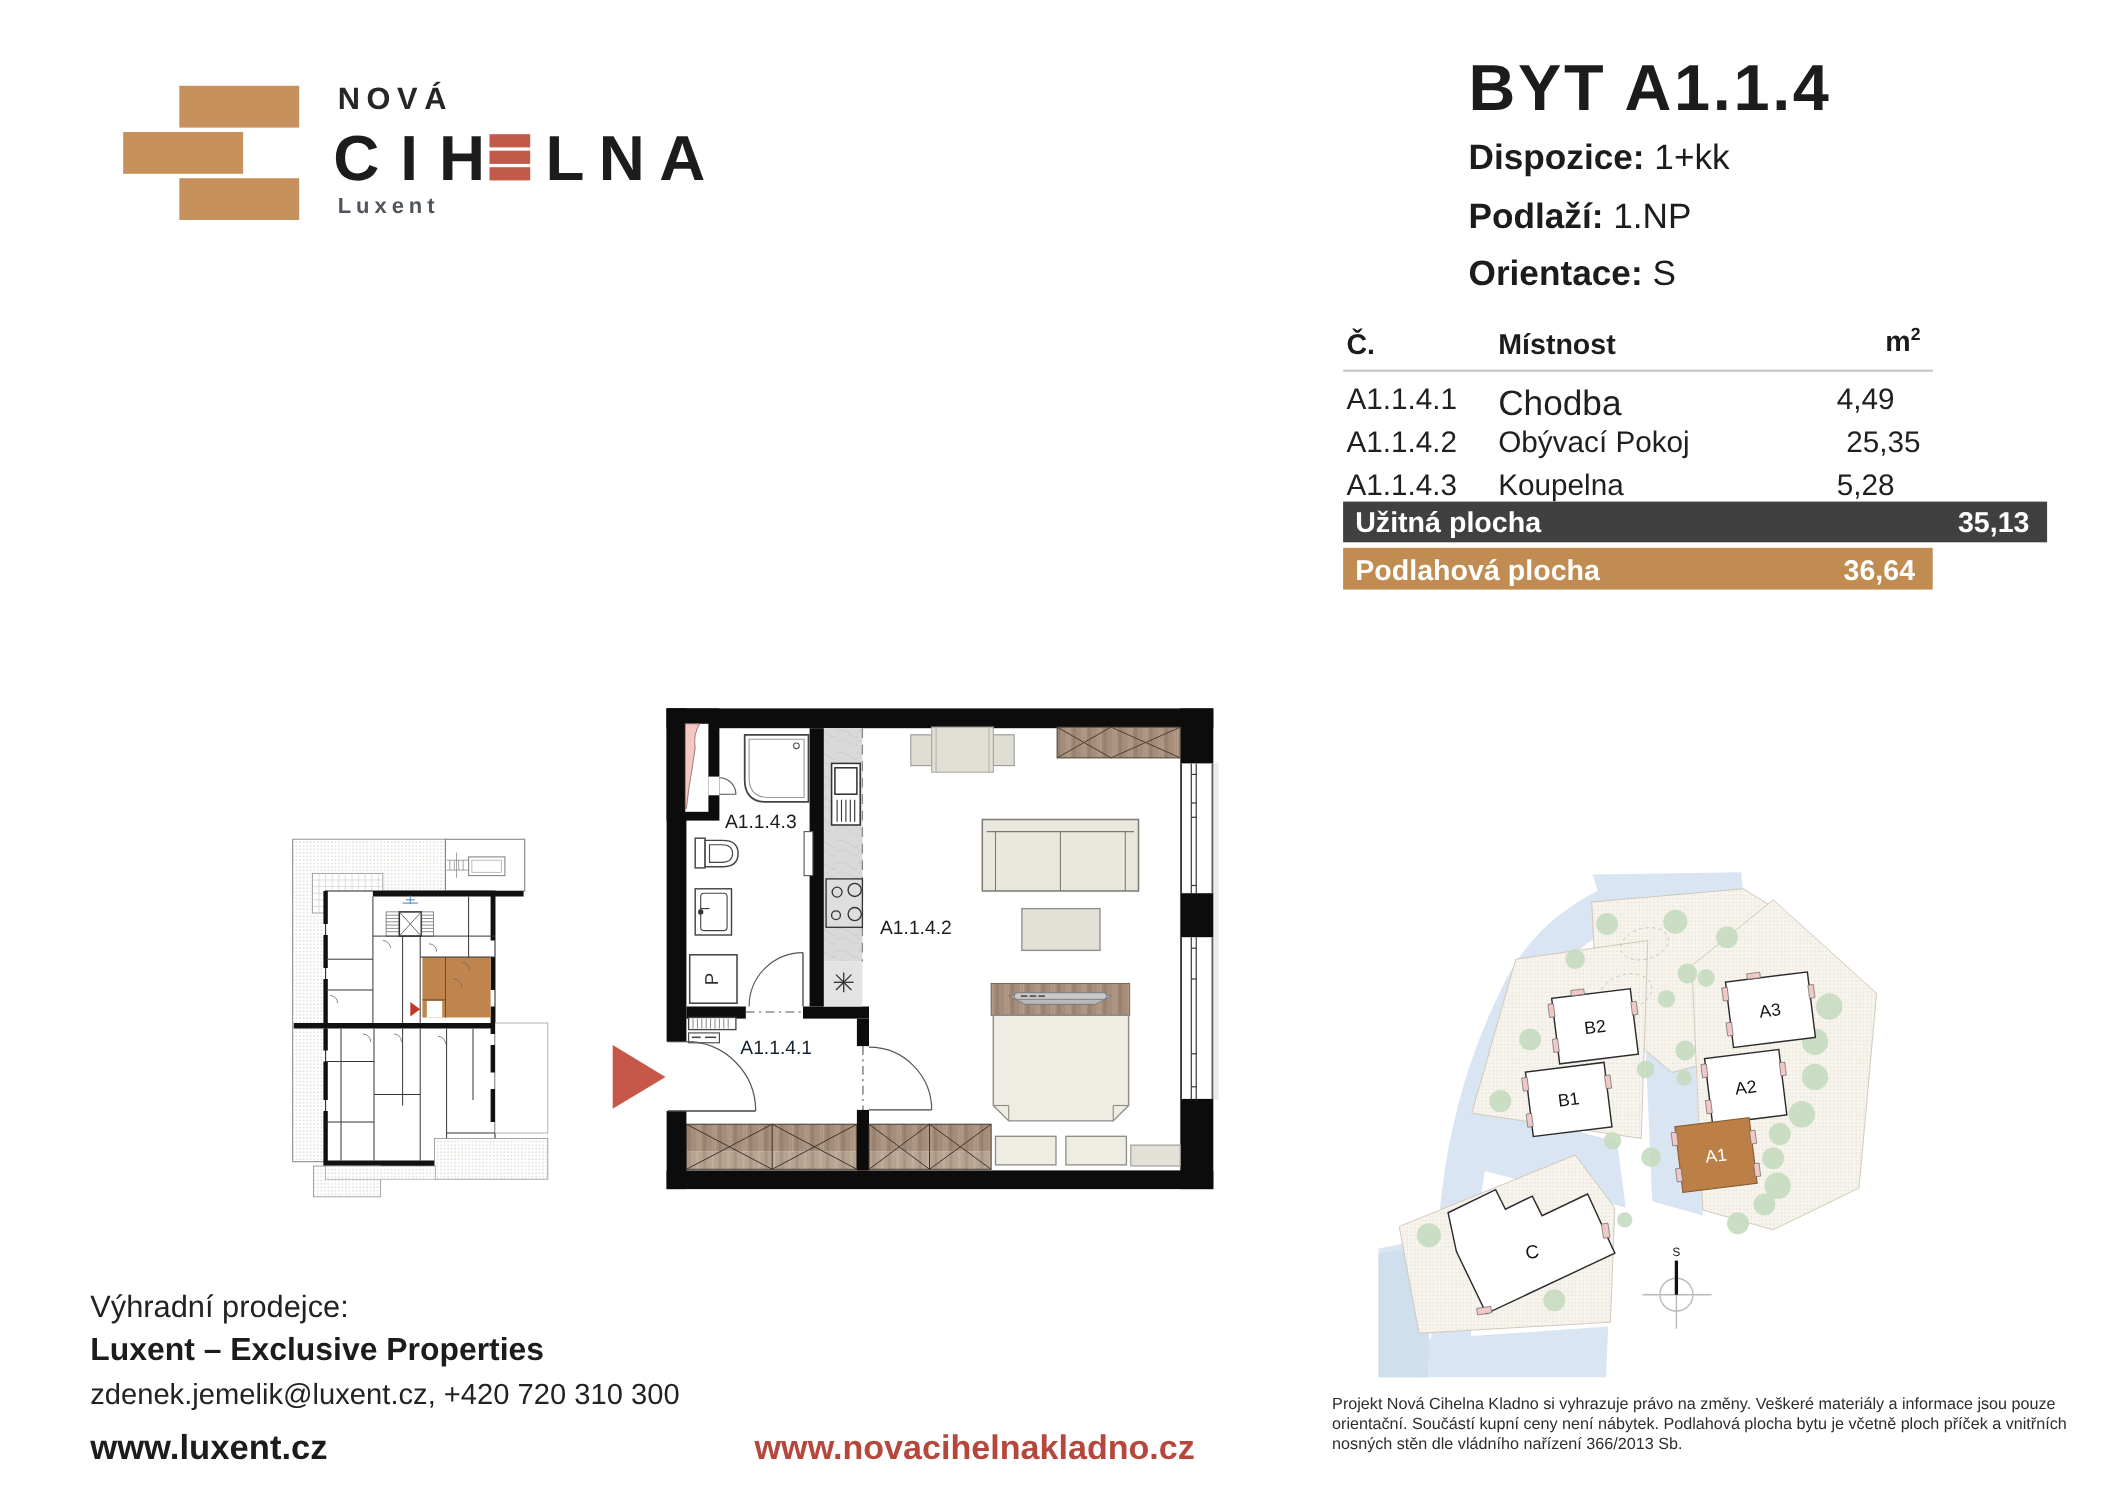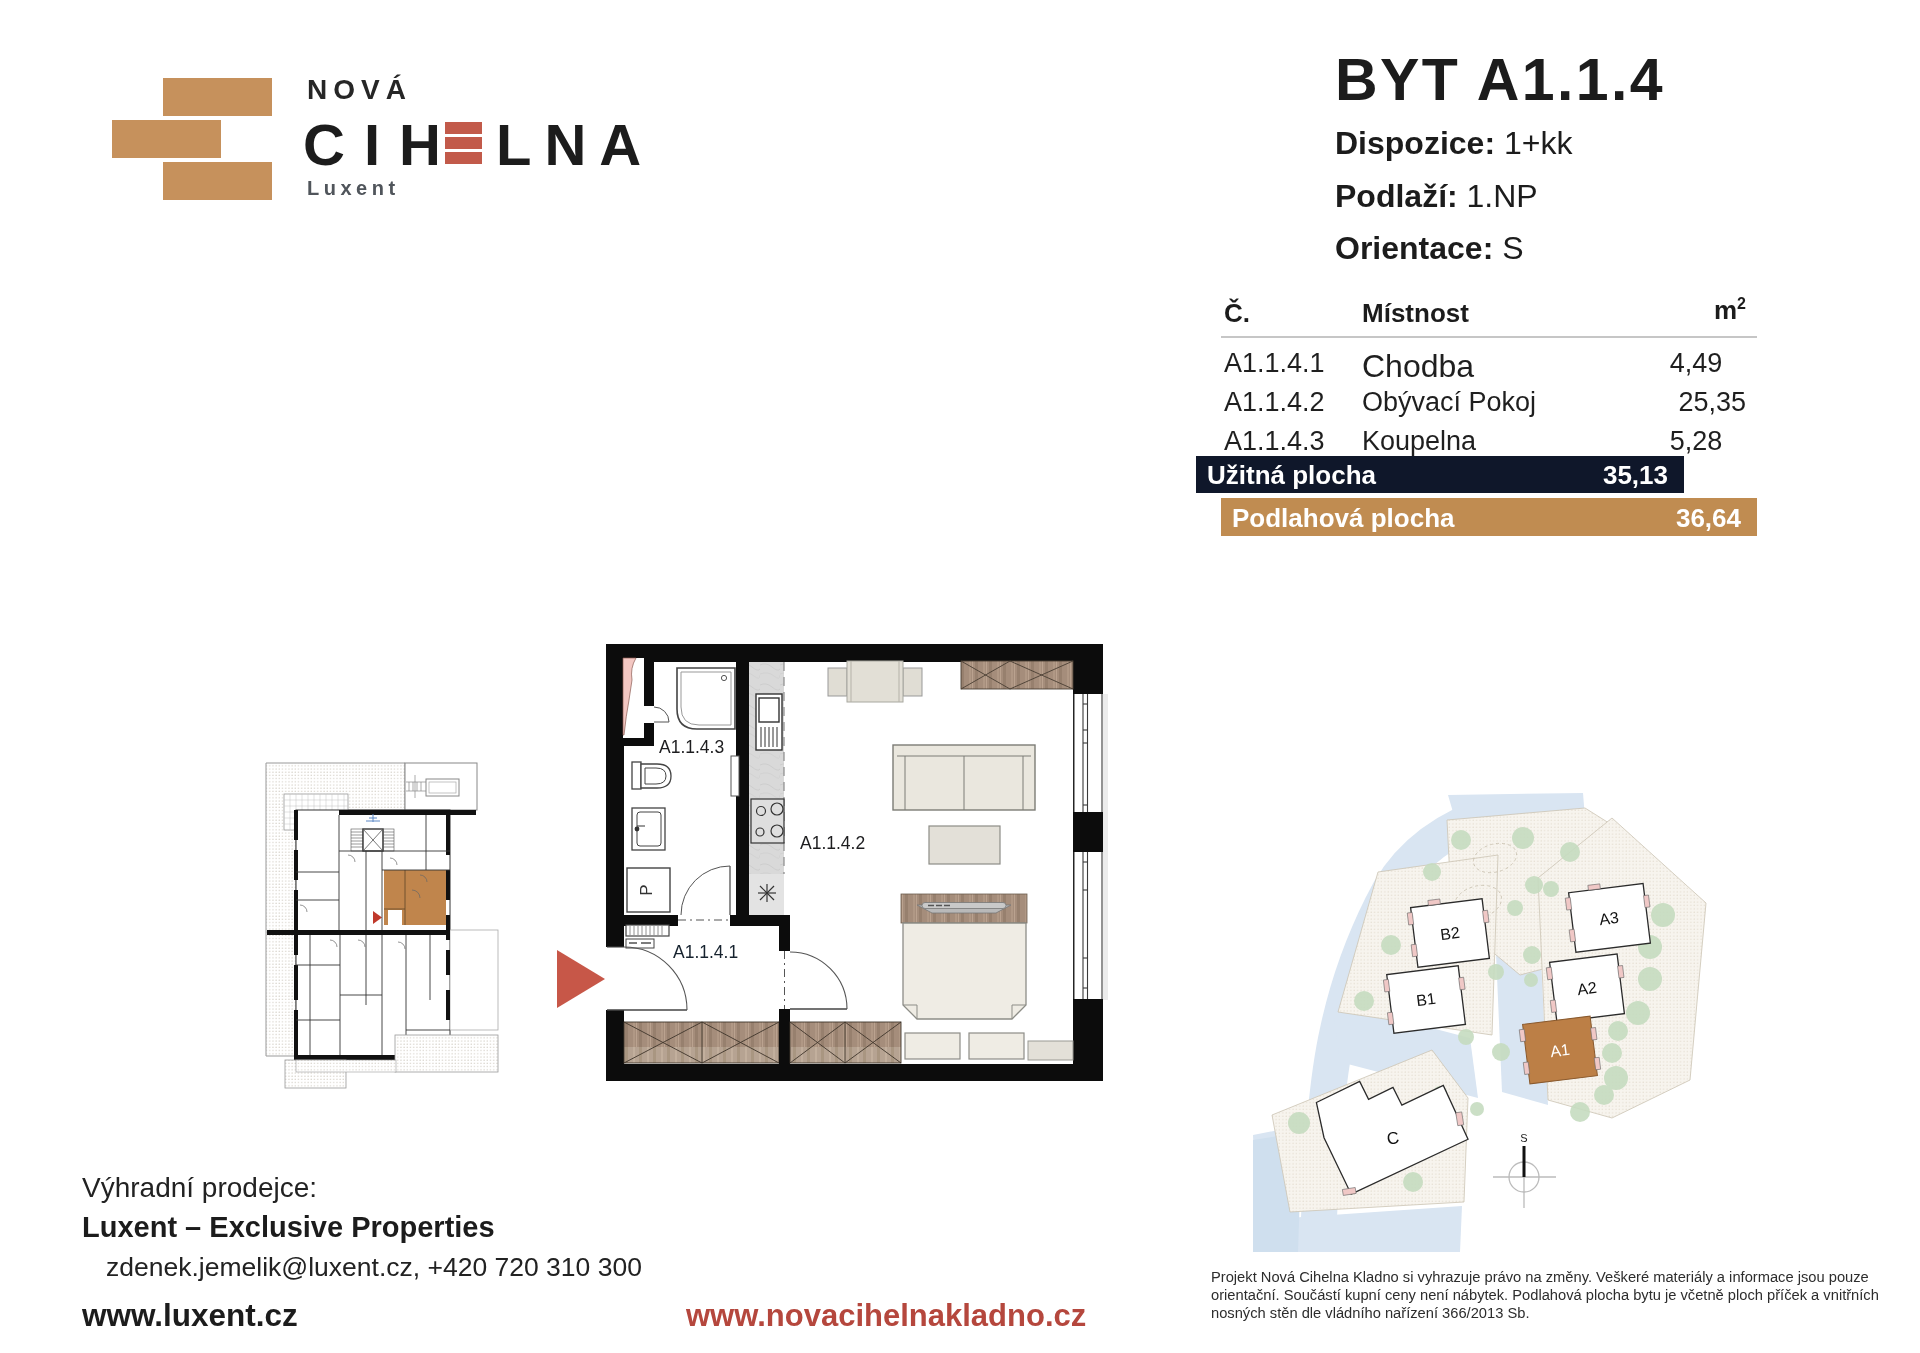--- a/index.html
+++ b/index.html
@@ -49,35 +49,35 @@
 <div class="abs" style="left:1646px;top:348px;width:100px;text-align:center;font-size:27px;color:#1f1f1f;">4,49</div>
 
 <div class="abs" style="left:1224px;top:387px;font-size:27px;color:#1f1f1f;">A1.1.4.2</div>
 <div class="abs" style="left:1362px;top:387px;font-size:27px;color:#1f1f1f;">Obývací Pokoj</div>
 <div class="abs" style="left:1646px;top:387px;width:100px;text-align:right;font-size:27px;color:#1f1f1f;">25,35</div>
 
 <div class="abs" style="left:1224px;top:426px;font-size:27px;color:#1f1f1f;">A1.1.4.3</div>
 <div class="abs" style="left:1362px;top:426px;font-size:27px;color:#1f1f1f;">Koupelna</div>
 <div class="abs" style="left:1646px;top:426px;width:100px;text-align:center;font-size:27px;color:#1f1f1f;">5,28</div>
 
-<div class="abs" style="left:1196px;top:456px;width:488px;height:37px;background:#0f172a;color:#fff;font-size:26px;font-weight:700;">
+<div class="abs" style="left:1221px;top:456px;width:640px;height:37px;background:#404040;color:#fff;font-size:26px;font-weight:700;">
     <span class="abs" style="left:11px;top:4px;">Užitná plocha</span>
     <span class="abs" style="right:16px;top:4px;">35,13</span>
   </div>
 
 <div class="abs" style="left:1221px;top:498px;width:536px;height:38px;background:#C08C51;color:#fff;font-size:26px;font-weight:700;">
     <span class="abs" style="left:11px;top:5px;">Podlahová plocha</span>
     <span class="abs" style="right:16px;top:5px;">36,64</span>
   </div>
 
 <div class="abs" style="left:82px;top:1172px;font-size:28px;color:#222;">Výhradní prodejce:</div>
 
 <div class="abs" style="left:82px;top:1211px;font-size:29px;font-weight:800;color:#1c1c1c;">Luxent – Exclusive Properties</div>
 
-<div class="abs" style="left:82px;top:1252px;font-size:26.5px;color:#222;margin-left:24px;">zdenek.jemelik@luxent.cz, +420 720 310 300</div>
+<div class="abs" style="left:82px;top:1252px;font-size:26.5px;color:#222;">zdenek.jemelik@luxent.cz, +420 720 310 300</div>
 
 <div class="abs" style="left:82px;top:1297px;font-size:31.5px;font-weight:800;color:#1c1c1c;">www.luxent.cz</div>
 
 <div class="abs" style="left:686px;top:1298px;font-size:31px;font-weight:700;color:#B5473D;">www.novacihelnakladno.cz</div>
 
 <div class="abs" style="left:1211px;top:1268px;width:700px;font-size:14.7px;line-height:18.2px;color:#2d2d2d;white-space:nowrap;">Projekt Nová Cihelna Kladno si vyhrazuje právo na změny. Veškeré materiály a informace jsou pouze<br>orientační. Součástí kupní ceny není nábytek. Podlahová plocha bytu je včetně ploch příček a vnitřních<br>nosných stěn dle vládního nařízení 366/2013 Sb.</div>
 
 <svg class="abs" style="left:0;top:0;" width="1920" height="1353" viewBox="0 0 1920 1353">
   <defs>
     <pattern id="dots" width="3.2" height="3.2" patternUnits="userSpaceOnUse">

